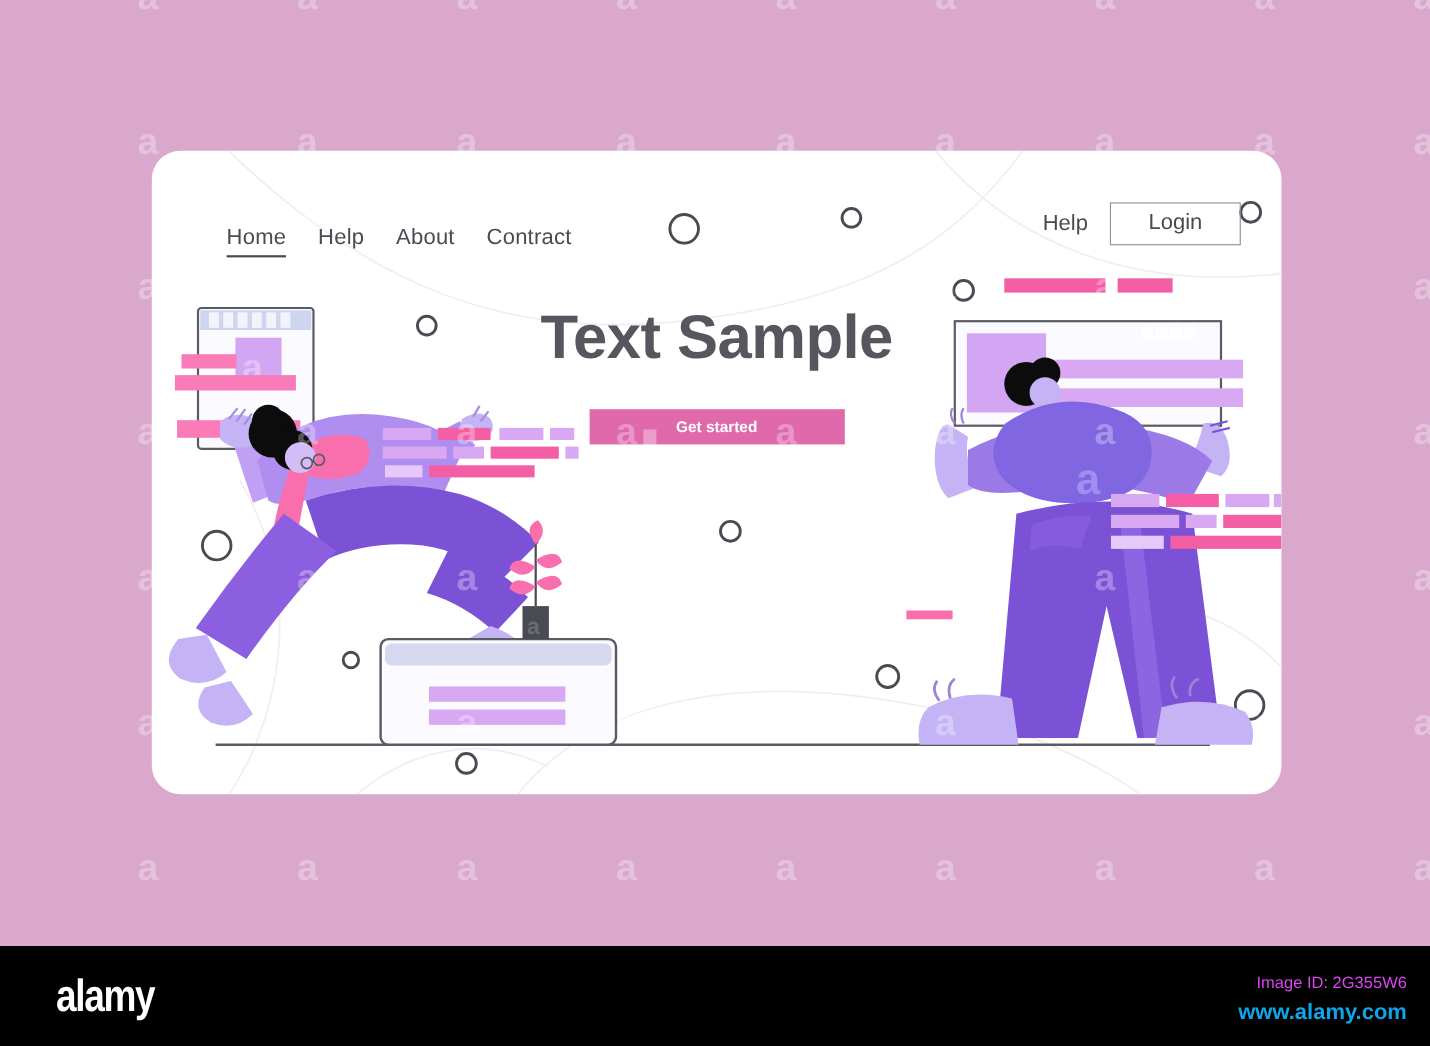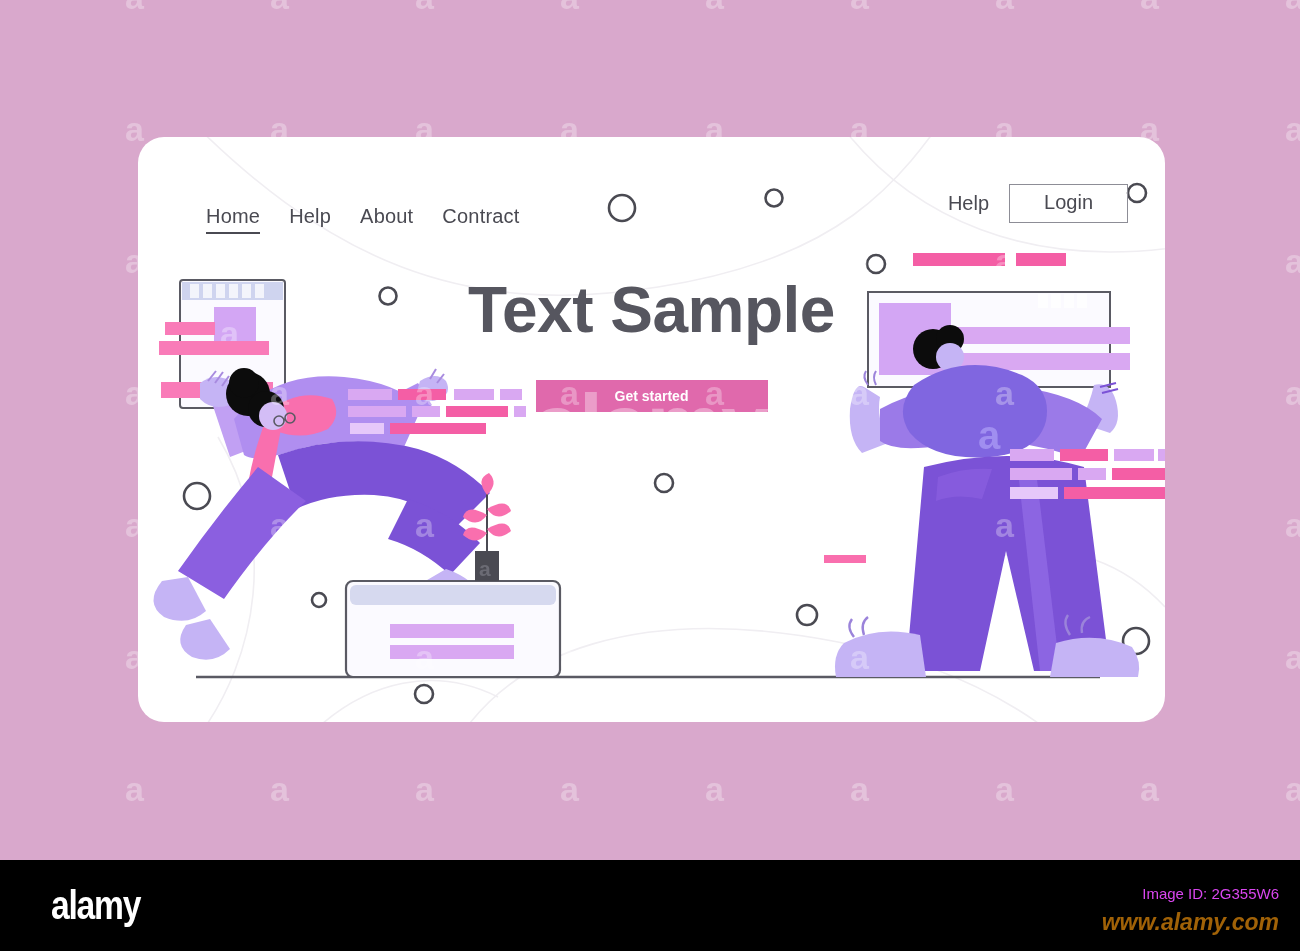--- a/index.html
+++ b/index.html
@@ -47,21 +47,21 @@
   #help-link { font-size:20px; color:#4a4a52; cursor:pointer; }
   #login-button {
     font-size:20px; color:#4a4a52; border:1.5px solid #8d8d96;
     padding:6px 34px 8px; background:transparent; cursor:pointer;
     font-family:"Liberation Sans", sans-serif; line-height:1.15;
   }
 
   
   #hero-text { position:absolute; left:0; right:0; top:140px; text-align:center; z-index:6; }
   #headline {
-    font-size:64px; font-weight:700; color:#56565f; letter-spacing:-0.5px; line-height:1.05;
+    font-size:56px; font-weight:700; color:#56565f; letter-spacing:-0.5px; line-height:1.05;
   }
   #subheadline { margin-top:14px; font-size:17px; color:#56565f; }
   #cta-button {
     margin-top:36px; display:inline-block; background:#e069ac; color:#ffffff;
     font-size:14px; font-weight:600; padding:0; width:232px; height:32px;
     line-height:32px; border:none; cursor:pointer;
     font-family:"Liberation Sans", sans-serif;
   }
 
   
@@ -76,22 +76,22 @@
     position:absolute; left:51px; top:22px;
     color:#ffffff; font-size:41px; font-weight:700;
     font-family:"Liberation Sans", sans-serif;
     letter-spacing:-1.5px; transform:scaleX(0.82); transform-origin:left center;
   }
   #img-id {
     position:absolute; right:21px; top:25px; color:#d946ef;
     font-size:15px; font-family:"Liberation Sans", sans-serif;
   }
   #alamy-url {
-    position:absolute; right:21px; top:49px; color:#a16207;
-    font-size:23px; font-weight:700; font-family:"Liberation Sans", sans-serif;font-style:italic;
+    position:absolute; right:21px; top:49px; color:#0ea5e9;
+    font-size:20px; font-weight:700; font-family:"Liberation Sans", sans-serif;
   }
 </style>
 </head>
 <body>
 
 <div id="hero-card">
 
   <svg id="deco" viewBox="0 0 1027 585">
     <g fill="none" stroke="#f0eef2" stroke-width="1.6">
       <path d="M 30 -40 C 190 130 330 180 520 150 C 700 122 760 50 820 -40"></path>

